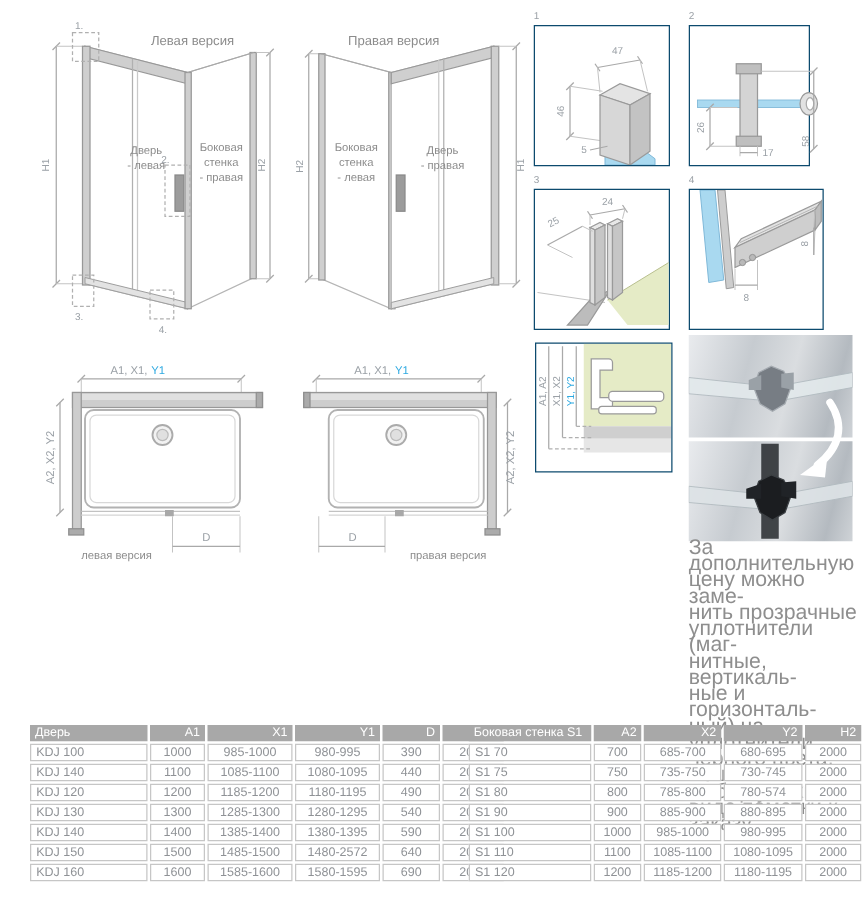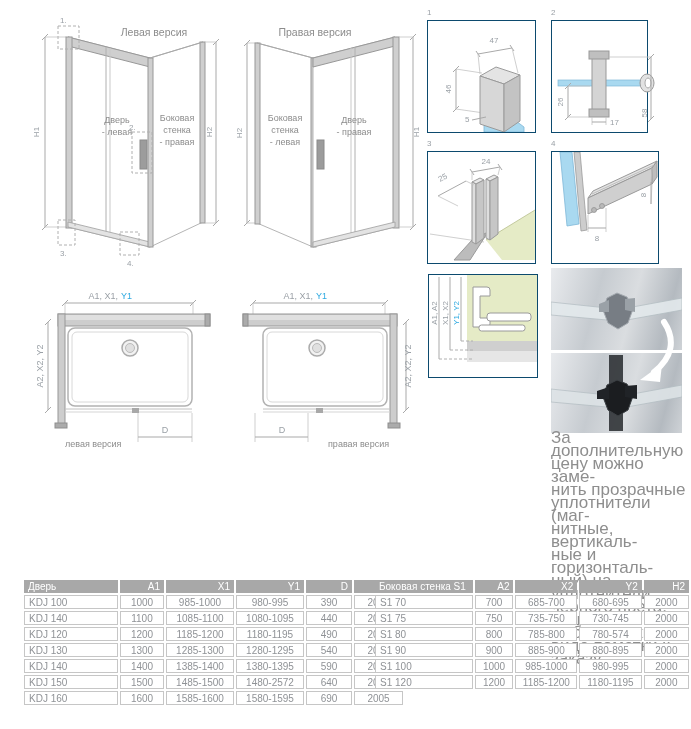--- a/index.html
+++ b/index.html
@@ -455,20 +455,27 @@
           <td>2000</td>
         </tr>
         <tr>
           <td>S1 100</td>
           <td>1000</td>
           <td>985-1000</td>
           <td>980-995</td>
           <td>2000</td>
         </tr>
         <tr>
+          <td>S1 110</td>
+          <td>1100</td>
+          <td>1085-1100</td>
+          <td>1080-1095</td>
+          <td>2000</td>
+        </tr>
+        <tr>
           <td>S1 120</td>
           <td>1200</td>
           <td>1185-1200</td>
           <td>1180-1195</td>
           <td>2000</td>
         </tr>
       </tbody>
     </table>
 
 </div>

